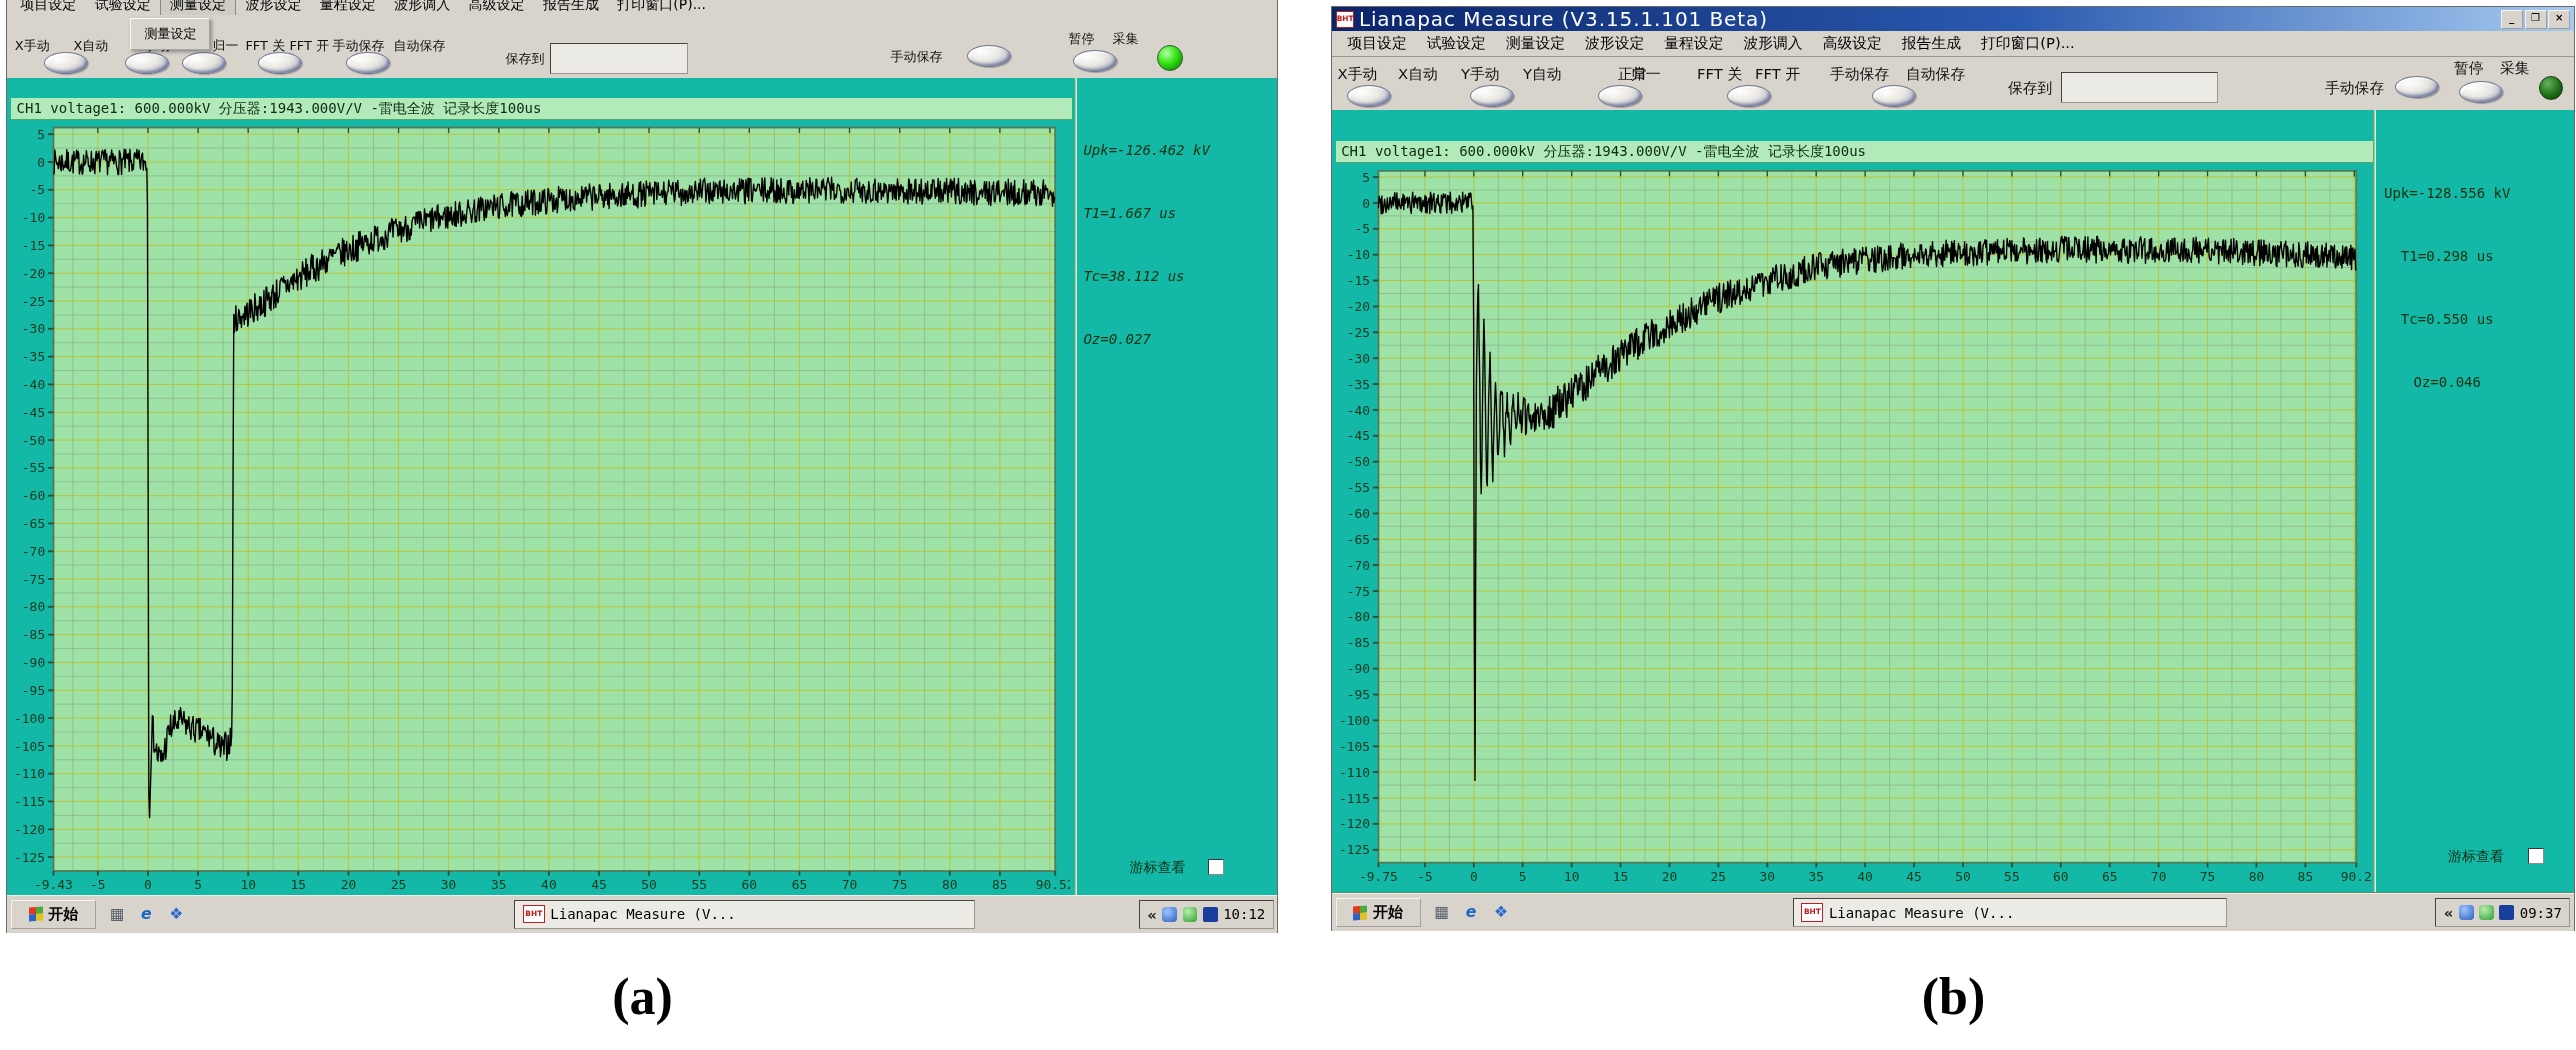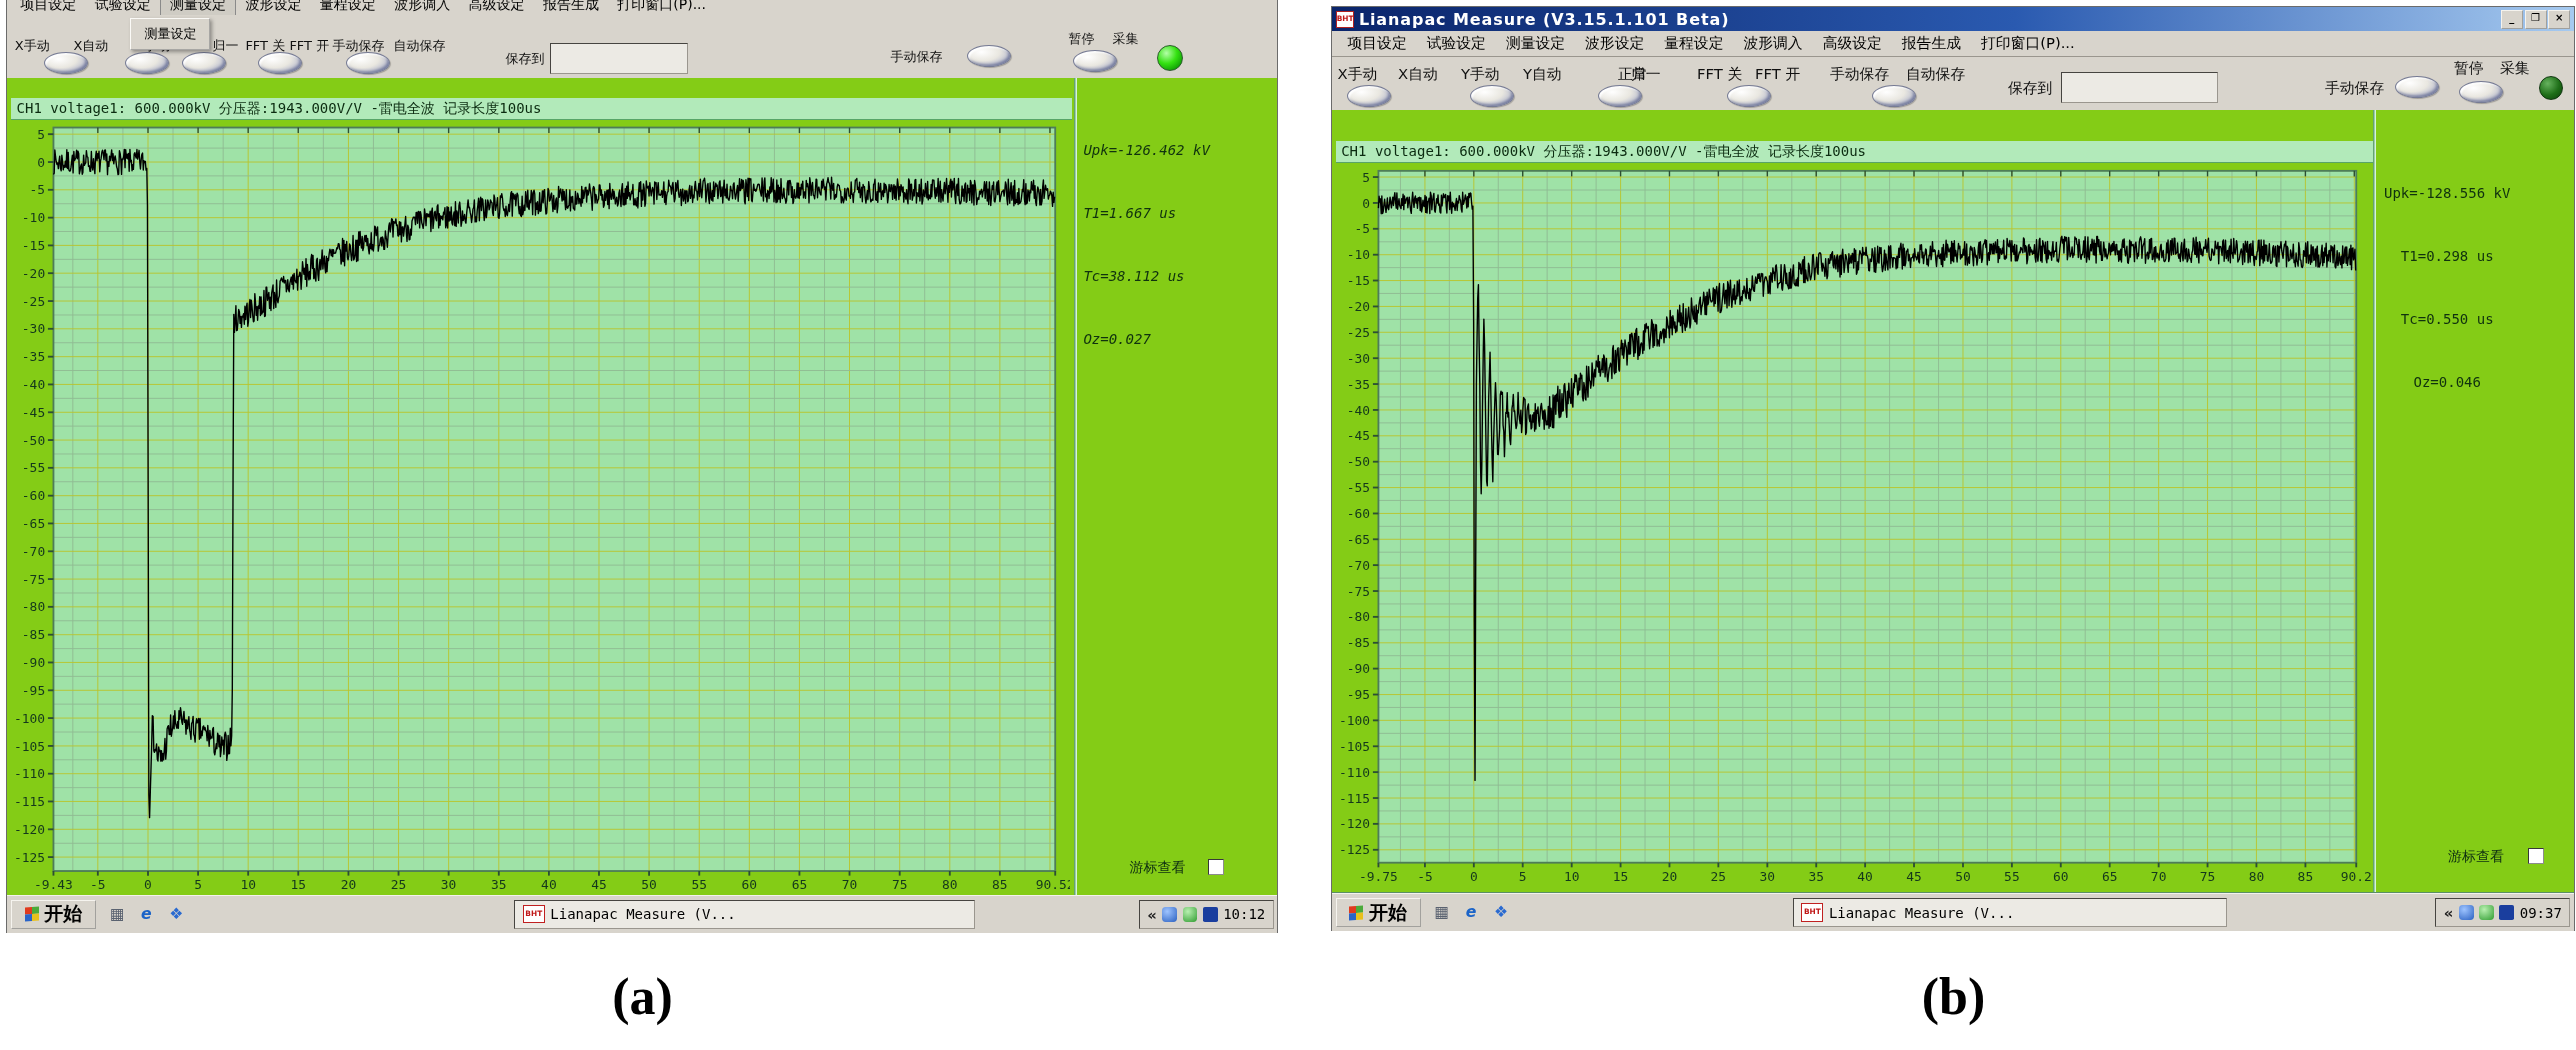--- a/index.html
+++ b/index.html
@@ -5,21 +5,21 @@
   html,body{margin:0;padding:0;background:#ffffff;}
   body{width:2576px;height:1051px;position:relative;overflow:hidden;
        font-family:"DejaVu Sans",sans-serif;-webkit-font-smoothing:none;}
   .win{position:absolute;background:#d8d4cc;outline:0.9px solid #6b6b6b;}
   
   .titlebar{position:absolute;left:0;top:0;right:0;height:24px;
     background:linear-gradient(90deg,#0a246a 0%,#2a5ab0 55%,#a6caf0 100%);
     display:flex;align-items:center;padding:0 3.7px;box-sizing:border-box;}
   .title-icon{width:16.6px;height:14.8px;background:#fff;border:0.9px solid #b02020;
     color:#c01818;font-size:7.4px;font-weight:bold;line-height:14px;text-align:center;margin-right:4.6px;flex:none;}
-  .title-text{color:#fff;font-weight:bold;font-size:16px;white-space:nowrap;letter-spacing:0.9px;}
+  .title-text{color:#fff;font-weight:normal;font-size:20px;white-space:nowrap;letter-spacing:0.9px;}
   .win-buttons{margin-left:auto;display:flex;gap:1.8px;}
   .win-btn{width:20px;height:17.5px;background:#d8d4cc;border:1.8px outset #f5f3ee;
     font-size:10px;font-weight:bold;color:#000;text-align:center;line-height:14px;}
   .menubar{position:absolute;left:0;right:0;background:#d8d4cc;white-space:nowrap;
     border-bottom:0.9px solid #9a968e;}
   .menu-item{display:inline-block;padding:2.8px 10px 1.8px 10px;font-size:14.8px;color:#000;}
   .menu-item-clipped{display:inline-block;padding:2.8px 9.2px 1.8px 9.2px;font-size:14px;color:#000;}
   .menu-item-clipped.pressed{background:#cfccc4;border:0.9px solid #8a8a8a;border-bottom:none;}
   .toolbar{position:absolute;left:0;right:0;background:#d8d4cc;border-bottom:0.9px solid #9a968e;}
   .tlabel{position:absolute;top:18.5px;font-size:13px;color:#111;white-space:nowrap;}
@@ -30,42 +30,42 @@
   .save-input{position:absolute;background:#eceae4;border:1.8px inset #9a968e;box-sizing:border-box;}
   .led{position:absolute;border-radius:50%;}
   .led-on{width:24px;height:24px;border:0.9px solid #2a5d2a;
     background:radial-gradient(circle at 35% 30%,#b4ffa8 0%,#35e212 45%,#12a306 78%,#0a6e03 100%);}
   .led-dim{width:22px;height:22px;border:0.9px solid #123812;
     background:radial-gradient(circle at 35% 30%,#66b25e 0%,#1e6e18 55%,#0c400a 100%);}
   .dropdown-panel{position:absolute;background:#d8d4cc;border:1.8px outset #fbfaf7;
     box-shadow:1.8px 1.8px 3.7px rgba(0,0,0,.35);font-size:13px;text-align:center;z-index:30;
     display:flex;align-items:center;justify-content:center;}
   
-  .client{position:absolute;left:0;right:0;background:#84cc16;border-bottom:1.8px solid #5a8f66;}
+  .client{position:absolute;left:0;right:0;background:#14b8a6;border-bottom:1.8px solid #5a8f66;}
   .chan-strip{position:absolute;background:#b2eaba;border-bottom:0.9px solid #58a468;
     font-family:"DejaVu Sans Mono",monospace;font-size:14px;color:#0b2b10;
     white-space:nowrap;padding:1.8px 0 0 5.5px;box-sizing:border-box;}
   .plot-svg{position:absolute;}
   .divider{position:absolute;top:0;bottom:0;width:2.8px;
     background:linear-gradient(90deg,#65a474 0%,#65a474 40%,#d5f4dc 60%);}
   .readout{position:absolute;font-family:"DejaVu Sans Mono",monospace;font-size:14px;
     color:#10320f;line-height:21px;white-space:pre;}
   .cursor-row{position:absolute;font-size:14px;color:#0d2d12;white-space:nowrap;}
   .checkbox{position:absolute;width:15.7px;height:15.7px;background:#fff;border:1.8px inset #8c8c8c;box-sizing:border-box;}
   
   .taskbar{position:absolute;left:0;right:0;height:37px;background:#d8d4cc;border-top:1.8px solid #f4f2ec;}
   .start-btn{position:absolute;left:3.7px;top:3.7px;width:85px;height:29px;border:1.8px outset #f6f4ef;
     background:#d8d4cc;display:flex;align-items:center;justify-content:center;gap:4.6px;box-sizing:border-box;}
   .start-flag{width:14.8px;height:14px;display:grid;grid-template-columns:6.5px 6.5px;grid-template-rows:6.5px 6.5px;gap:0.9px;transform:skewY(-4deg);}
   .start-flag i{display:block;}
   .start-flag i:nth-child(1){background:#e03a1e;}
   .start-flag i:nth-child(2){background:#4bab3a;}
   .start-flag i:nth-child(3){background:#2a64c8;}
   .start-flag i:nth-child(4){background:#e8c01c;}
-  .start-label{font-size:19px;font-weight:bold;color:#000;}
+  .start-label{font-size:15px;font-weight:bold;color:#000;}
   .ql{position:absolute;top:6.5px;width:20px;height:22px;font-size:15.7px;text-align:center;line-height:22px;}
   .task-btn{position:absolute;top:3.7px;height:29px;border:1.8px inset #9a968e;background:#eceae4;
     display:flex;align-items:center;gap:5.5px;padding:0 7.4px;box-sizing:border-box;}
   .task-icon{width:20px;height:16.6px;background:#fff;border:0.9px solid #c02020;color:#c01818;
     font-size:7.4px;font-weight:bold;text-align:center;line-height:15.7px;flex:none;}
   .task-label{font-family:"DejaVu Sans Mono",monospace;font-size:14px;color:#000;white-space:nowrap;}
   .tray{position:absolute;right:3.7px;top:3.7px;height:29px;border:1.8px inset #9a968e;
     display:flex;align-items:center;gap:5.5px;padding:0 7.4px;box-sizing:border-box;background:#d8d4cc;}
   .tray-chev{font-size:14.8px;font-weight:bold;color:#222;}
   .tray-dot{width:14.8px;height:14.8px;border-radius:3.7px;}

